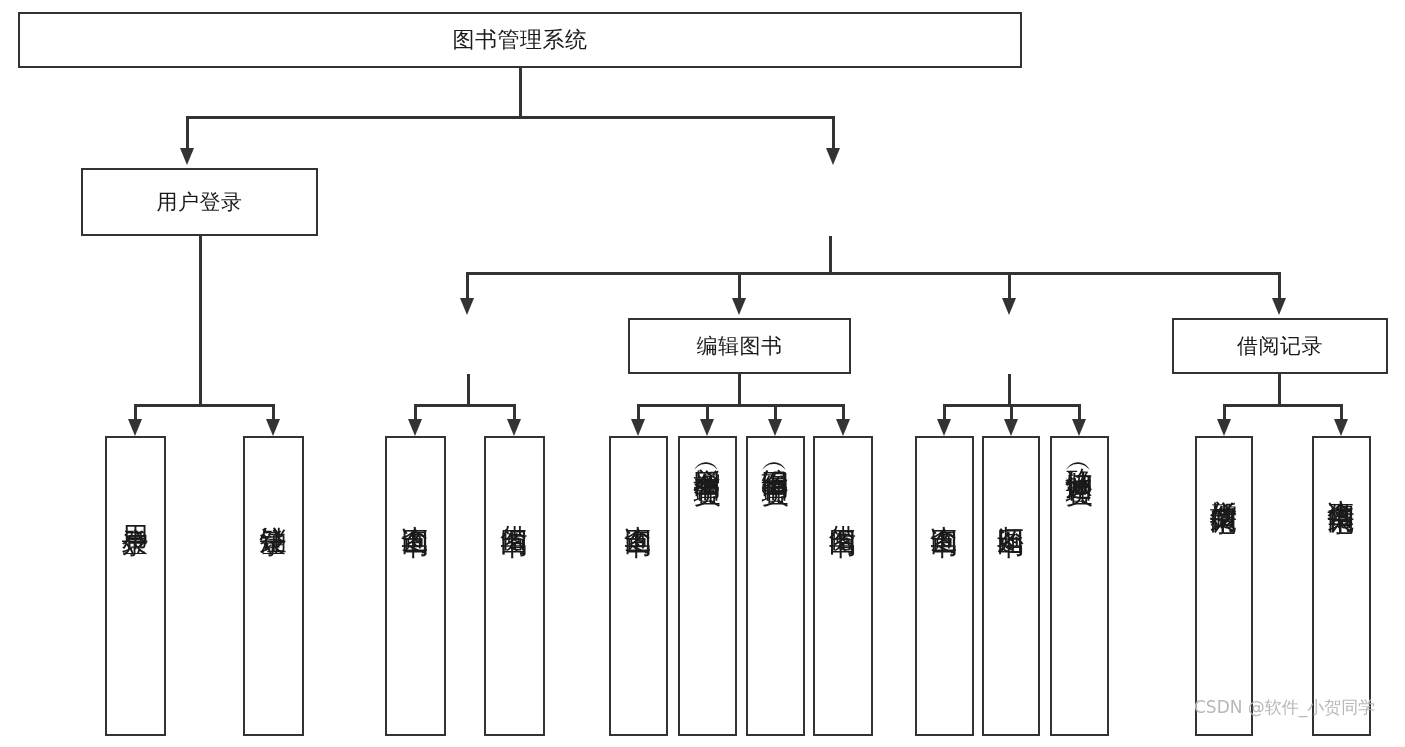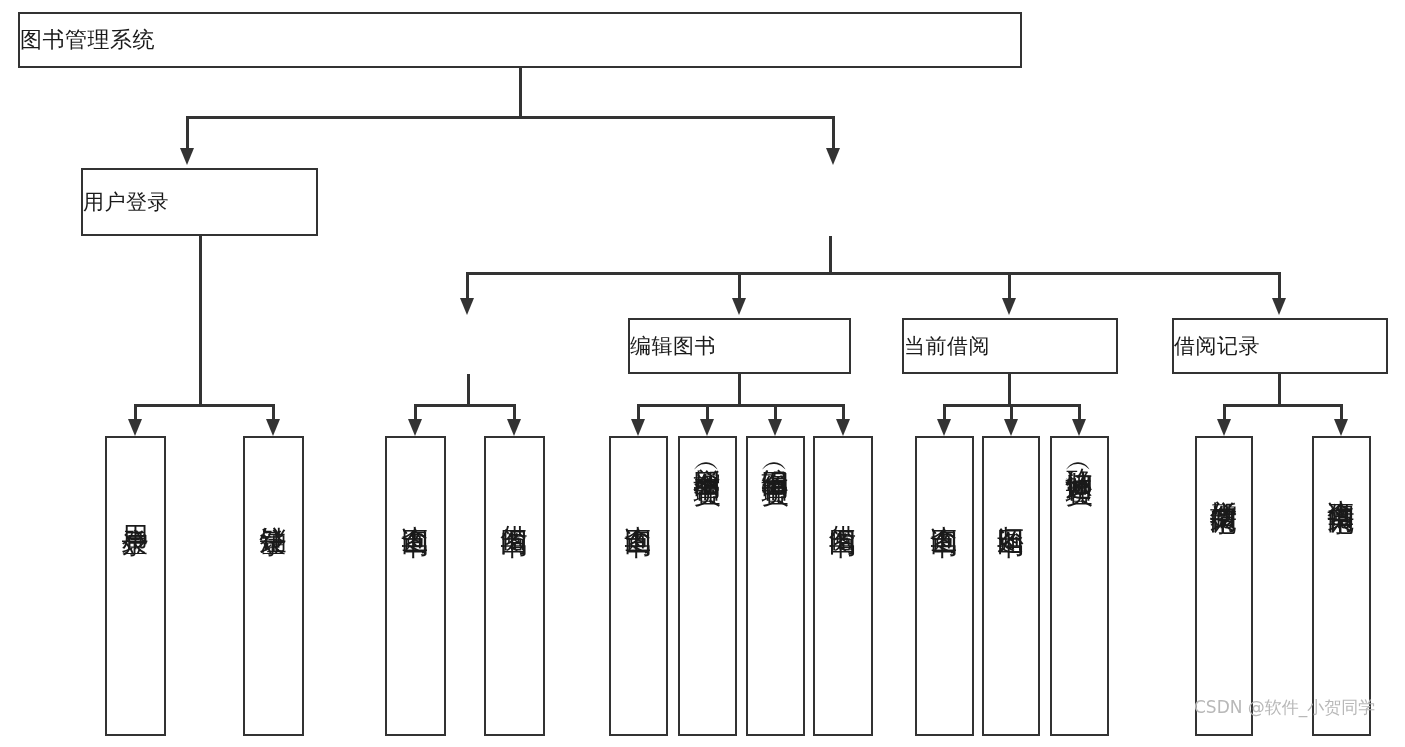--- a/index.html
+++ b/index.html
@@ -18,21 +18,21 @@
     background: #ffffff;
     overflow: hidden;
   }
   .node {
     position: absolute;
     box-sizing: border-box;
     border: 2.5px solid #333333;
     background: #ffffff;
     display: flex;
     align-items: center;
-    justify-content: flex-start;
+    justify-content: center;
     color: #1a1a1a;
     z-index: 3;
   }
   .node-label {
     display: block;
     text-align: center;
     line-height: 1.18;
     white-space: nowrap;
   }
   
@@ -150,23 +150,20 @@
     <span class="node-label">图书管理系统</span>
   </div>
 
   <div class="node horiz" style="left:81px; top:168px; width:237px; height:68px;">
     <span class="node-label">用户登录</span>
   </div>
 
   <div class="node horiz" style="left:628px; top:318px; width:223px; height:56px;">
     <span class="node-label">编辑图书</span>
   </div>
-  <div class="node horiz" style="left:902px; top:318px; width:216px; height:56px;">
-    <span class="node-label">当前借阅</span>
-  </div>
   <div class="node horiz" style="left:1172px; top:318px; width:216px; height:56px;">
     <span class="node-label">借阅记录</span>
   </div>
 
   <div class="node vert" style="left:105px; top:436px; width:61px; height:300px; padding-top:66px;">
     <span class="node-label">用户登录</span>
   </div>
   <div class="node vert" style="left:243px; top:436px; width:61px; height:300px; padding-top:66px;">
     <span class="node-label">注销登录</span>
   </div>

